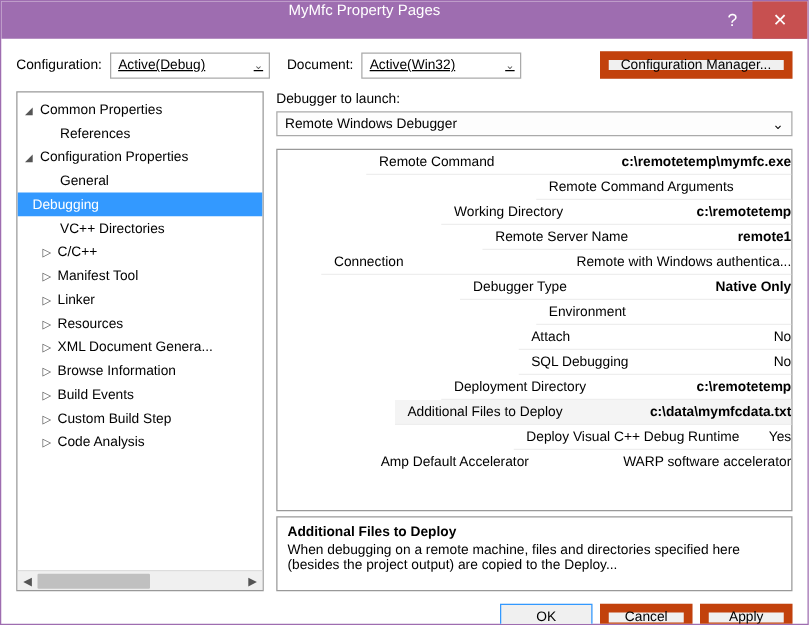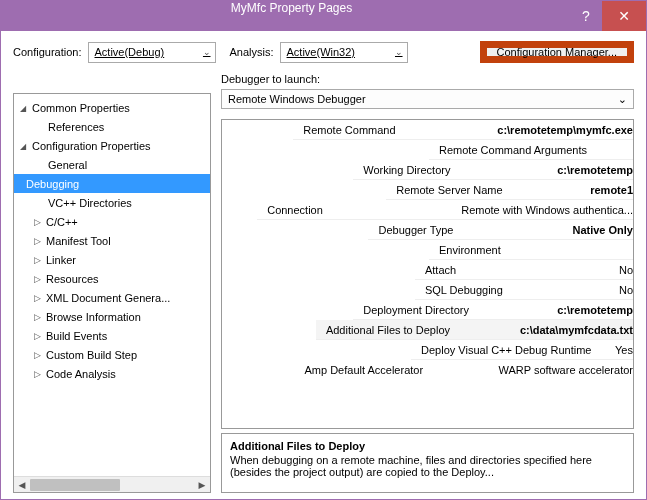--- a/index.html
+++ b/index.html
@@ -8,21 +8,21 @@
   .titlebar .title { flex: 1; text-align: center; }
   .titlebar .help { width: 32px; height: 30px; display: flex; align-items: center; justify-content: center; color: #fff; font-size: 14px; }
   .titlebar .close { width: 44px; height: 30px; display: flex; align-items: center; justify-content: center; background: #c75050; color: #fff; font-size: 14px; }
   .content { padding: 10px 12px 12px 12px; }
   .toprow { display: flex; align-items: center; gap: 6px; margin-bottom: 10px; }
   .toprow label { font-size: 11px; }
   .combo { display: flex; align-items: center; justify-content: space-between; border: 1px solid #aaa; background: #fff; height: 21px; padding: 0 4px 0 6px; font-size: 11px; text-decoration: underline; }
   .combo .chev { font-size: 9px; color: #555; }
   .btn { border: 7px solid #c2410c; background: #f0f0f0; height: 22px; padding: 0 10px; font-size: 11px; display: flex; align-items: center; cursor: default; }
   .main { display: flex; gap: 10px; }
-  .tree { width: 198px; height: 400px; border: 1px solid #999; padding: 4px 0; overflow: hidden; position: relative; margin-top: 20px; }
+  .tree { width: 198px; height: 400px; border: 1px solid #999; padding: 4px 0; overflow: hidden; position: relative; }
   .tree-item { display: flex; align-items: center; height: 19px; padding-left: 6px; font-size: 11px; white-space: nowrap; }
   .tree-item.child { padding-left: 34px; }
   .tree-item.sel { background: #3399ff; color: #fff; padding-left: 12px; }
   .caret { display: inline-block; width: 12px; font-size: 9px; color: #555; }
   .caret.open::before { content: "◢"; font-size: 8px; }
   .caret.closed::before { content: "▷"; }
   .hscroll { position: absolute; bottom: 0; left: 0; right: 0; height: 16px; background: #f0f0f0; border-top: 1px solid #ddd; display: flex; align-items: center; }
   .hscroll .arrow { width: 16px; height: 16px; display: flex; align-items: center; justify-content: center; font-size: 9px; color: #555; }
   .hscroll .track { flex: 1; height: 16px; position: relative; }
   .hscroll .thumb { position: absolute; left: 0; top: 2px; width: 90px; height: 12px; background: #c0c0c0; border-radius: 1px; }
@@ -55,21 +55,21 @@
     </div>
 </div>
 
 <div class="content">
   <div class="toprow">
     <label>Configuration:</label>
     <div class="combo" style="width:128px">
       <span>Active(Debug)</span>
         <span class="chev">⌄</span>
     </div>
-    <label style="margin-left:8px">Analysis:</label>
+    <label style="margin-left:8px">Document:</label>
     <div class="combo" style="width:128px">
       <span>Active(Win32)</span>
         <span class="chev">⌄</span>
     </div>
     <div style="flex:1"></div>
     <div class="btn">
         <span>Configuration Manager...</span>
       </div>
   </div>
 

